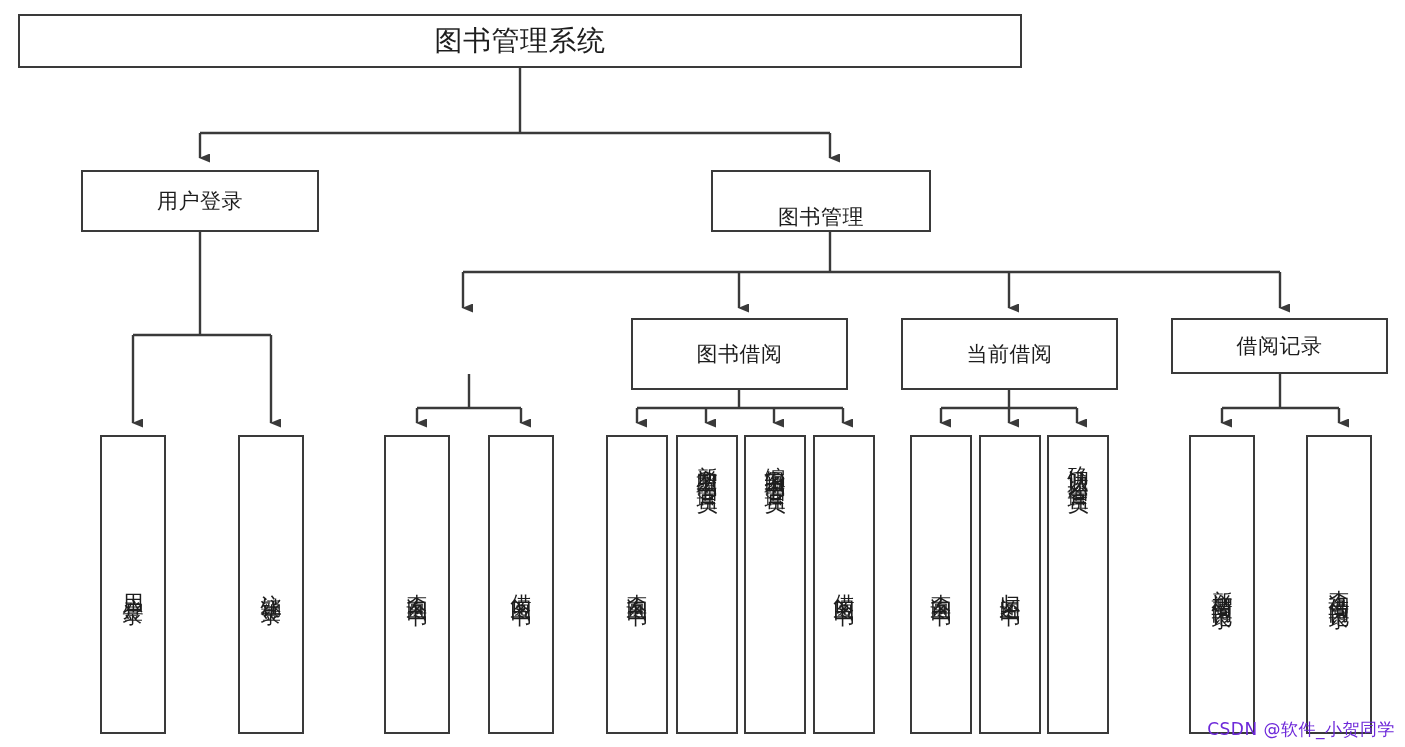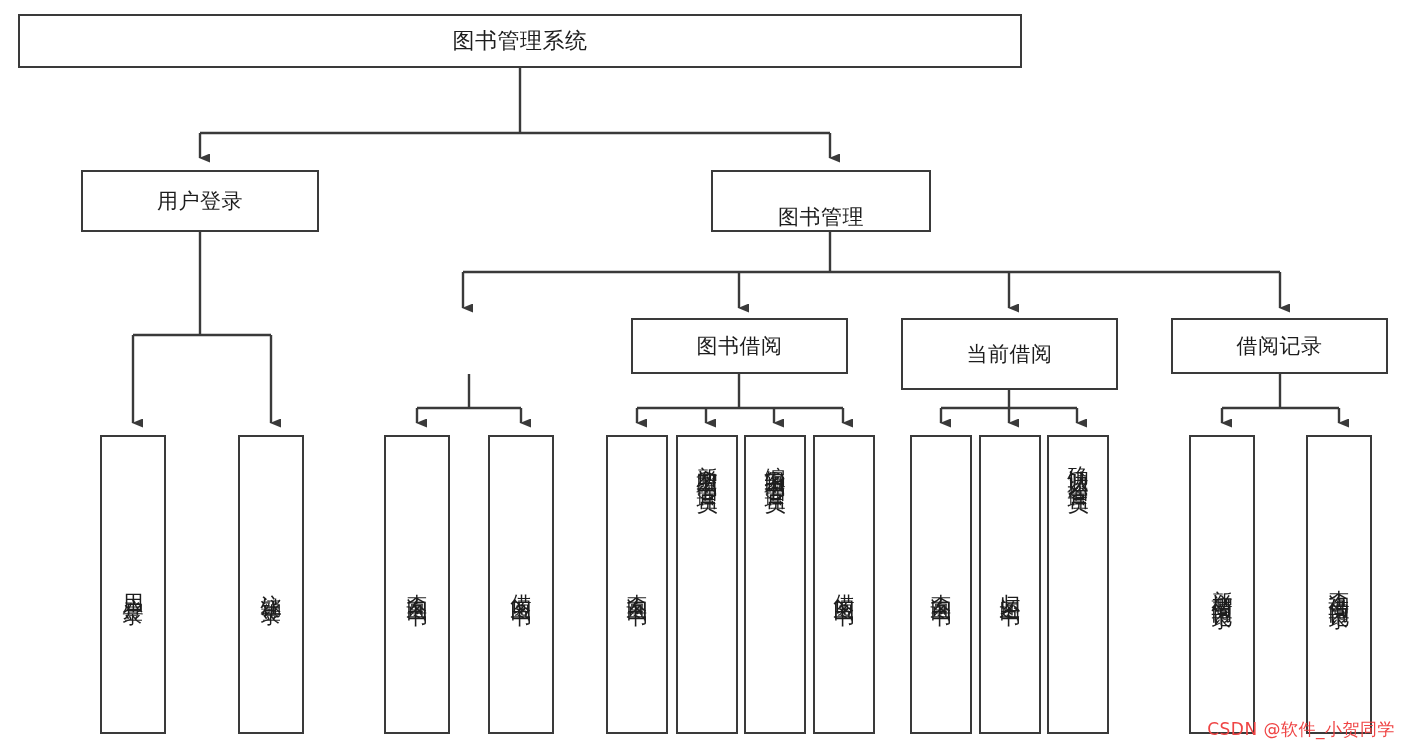--- a/index.html
+++ b/index.html
@@ -41,21 +41,21 @@
     text-align: center;
     line-height: 1.18;
     letter-spacing: 0.5px;
   }
   
   .node.horizontal .node-label {
     font-size: 21px;
     writing-mode: horizontal-tb;
   }
   .node.root .node-label {
-    font-size: 22px;
+    font-size: 28px;
   }
   
   .node.vertical {
     align-items: flex-start;
     justify-content: center;
     padding-top: 12px;
   }
   .node.vertical .node-label {
     writing-mode: vertical-rl;
     text-orientation: upright;
@@ -67,21 +67,21 @@
   
   .node.vertical.centered {
     align-items: center;
     padding-top: 0;
   }
   #watermark {
     position: absolute;
     right: 10px;
     bottom: 6px;
     font-size: 17px;
-    color: #ef4444;
+    color: #6d28d9;
     letter-spacing: 0.5px;
     white-space: nowrap;
     user-select: none;
   }
 </style>
 </head>
 <body>
 
 <div id="diagram-root">
 
@@ -139,21 +139,21 @@
     <span class="node-label">图书管理系统</span>
   </div>
 
   <div class="node horizontal" style="left:81px; top:170px; width:238px; height:62px;">
     <span class="node-label">用户登录</span>
   </div>
   <div class="node horizontal" style="left:711px; top:170px; width:220px; height:62px;align-items:flex-end;">
     <span class="node-label">图书管理</span>
   </div>
 
-  <div class="node horizontal" style="left:631px; top:318px; width:217px; height:56px;">
+  <div class="node horizontal" style="left:631px; top:318px; width:217px; height:72px;">
     <span class="node-label">图书借阅</span>
   </div>
   <div class="node horizontal" style="left:901px; top:318px; width:217px; height:72px;">
     <span class="node-label">当前借阅</span>
   </div>
   <div class="node horizontal" style="left:1171px; top:318px; width:217px; height:56px;">
     <span class="node-label">借阅记录</span>
   </div>
 
   <div class="node vertical centered" style="left:100px; top:435px; width:66px; height:299px;">

